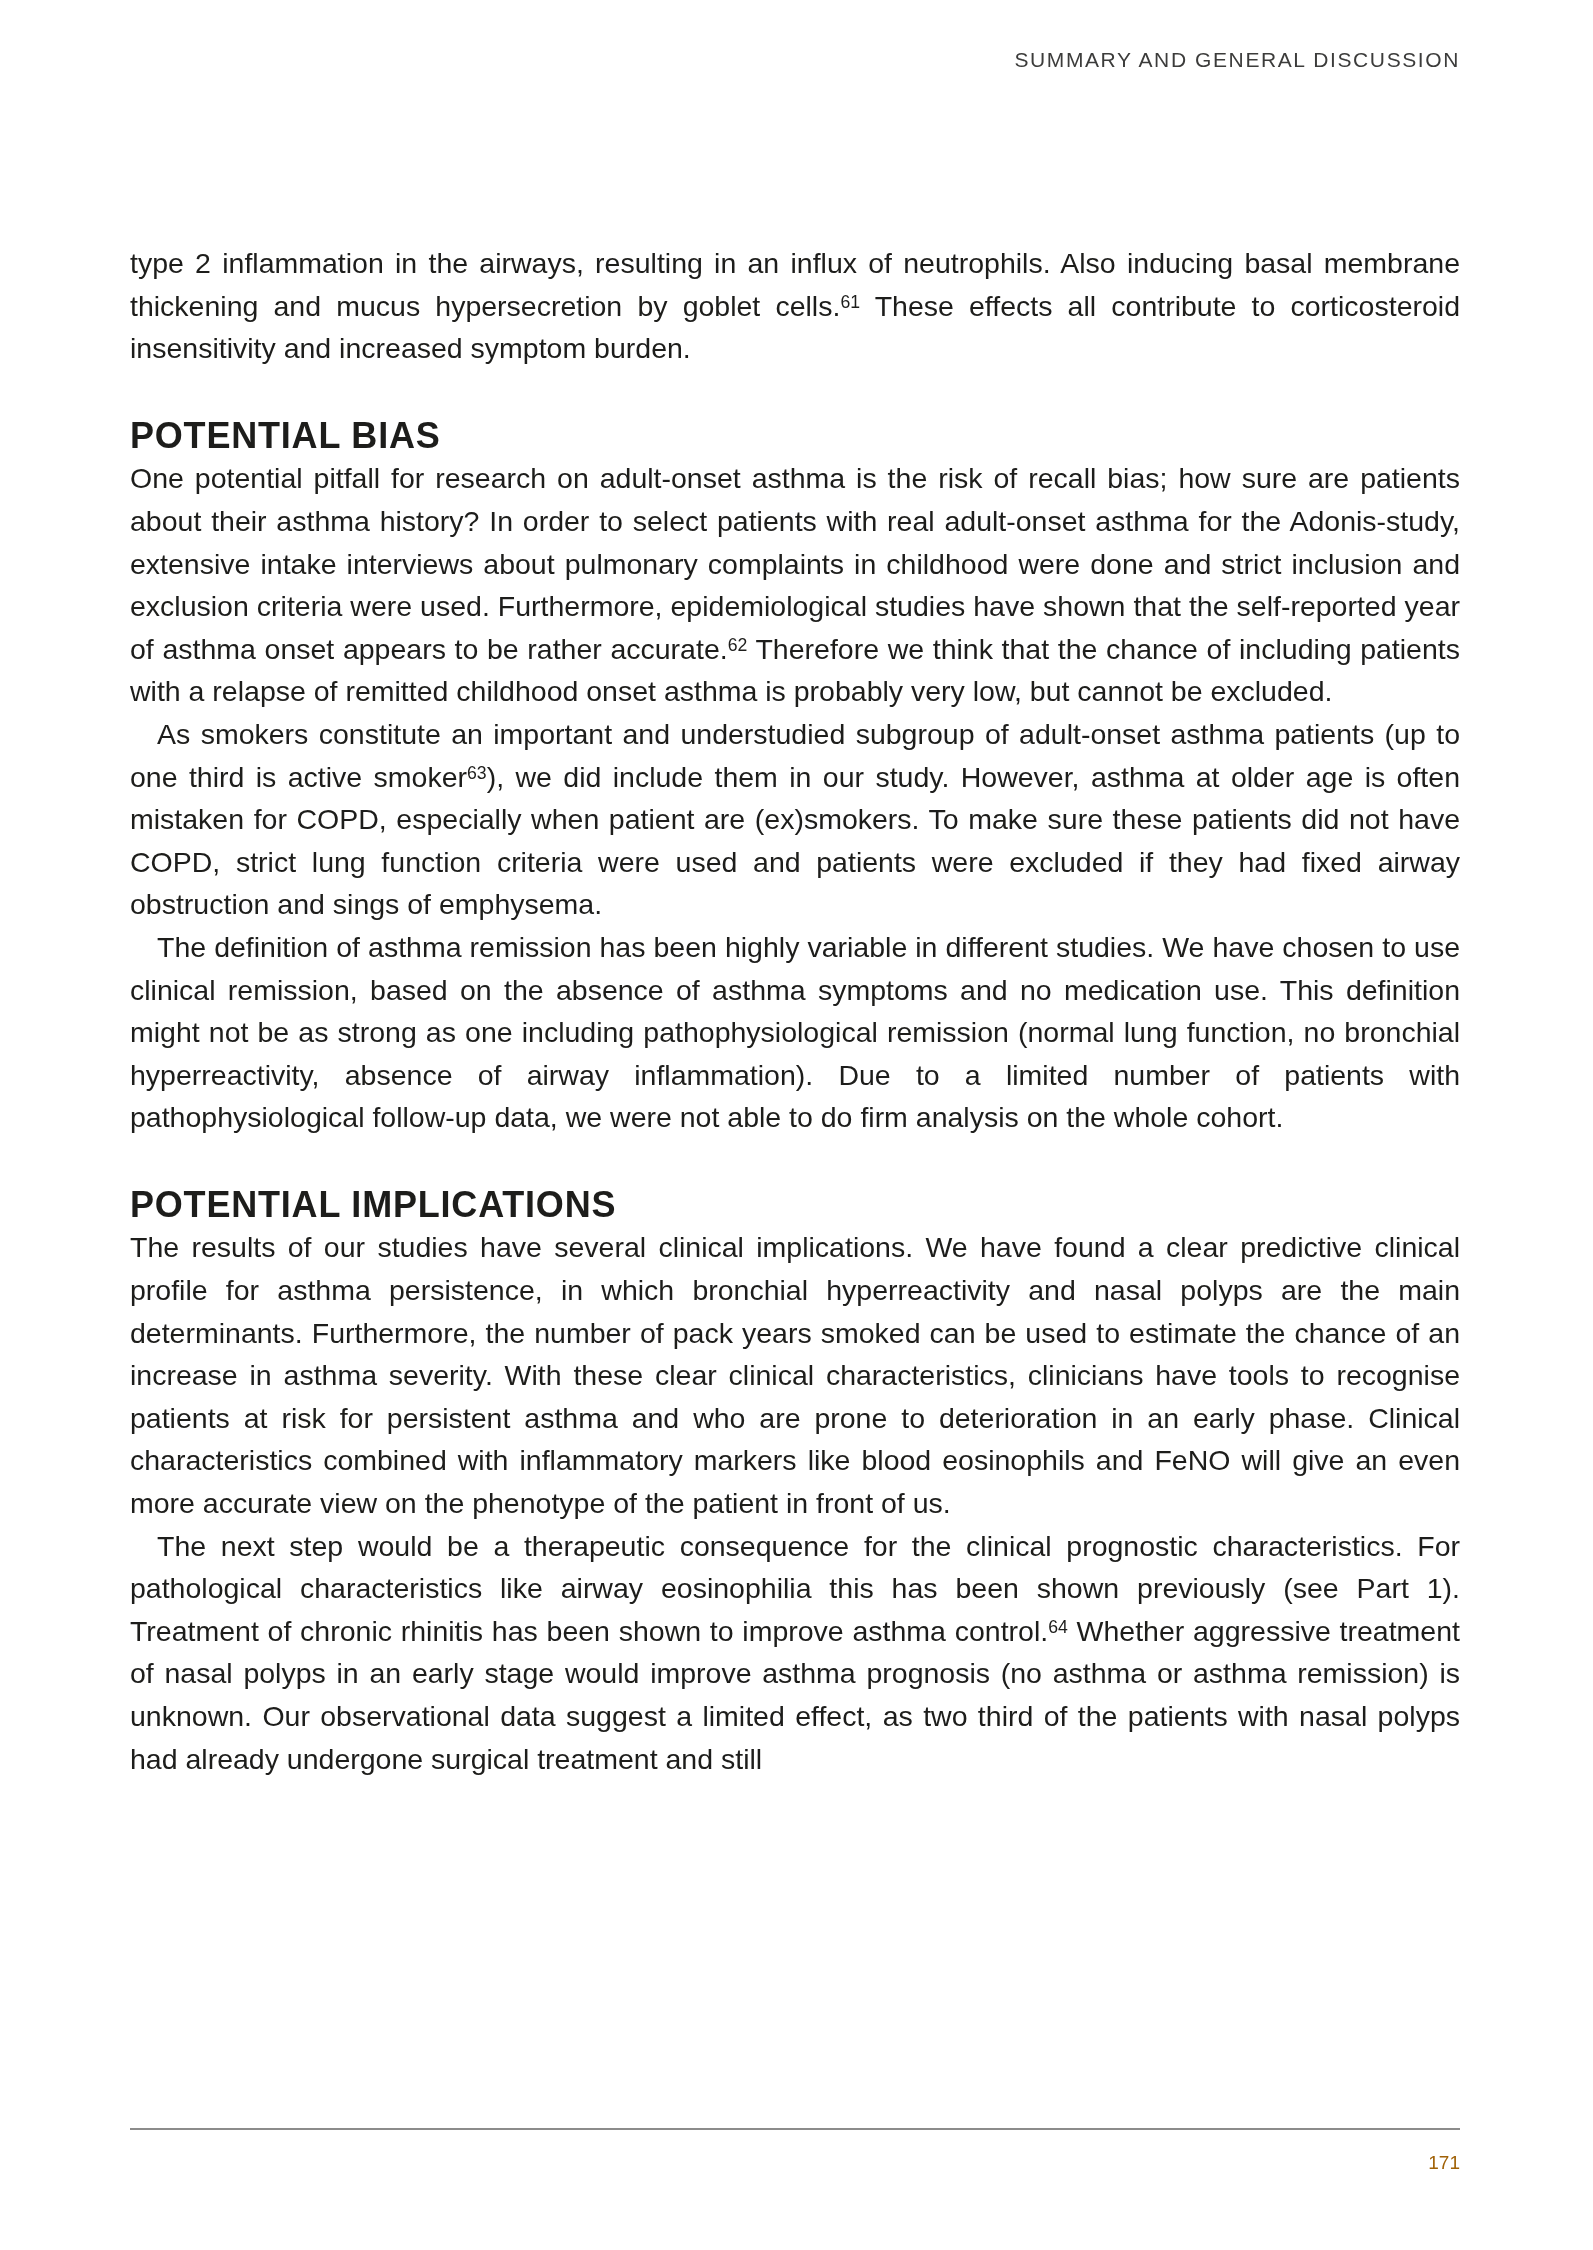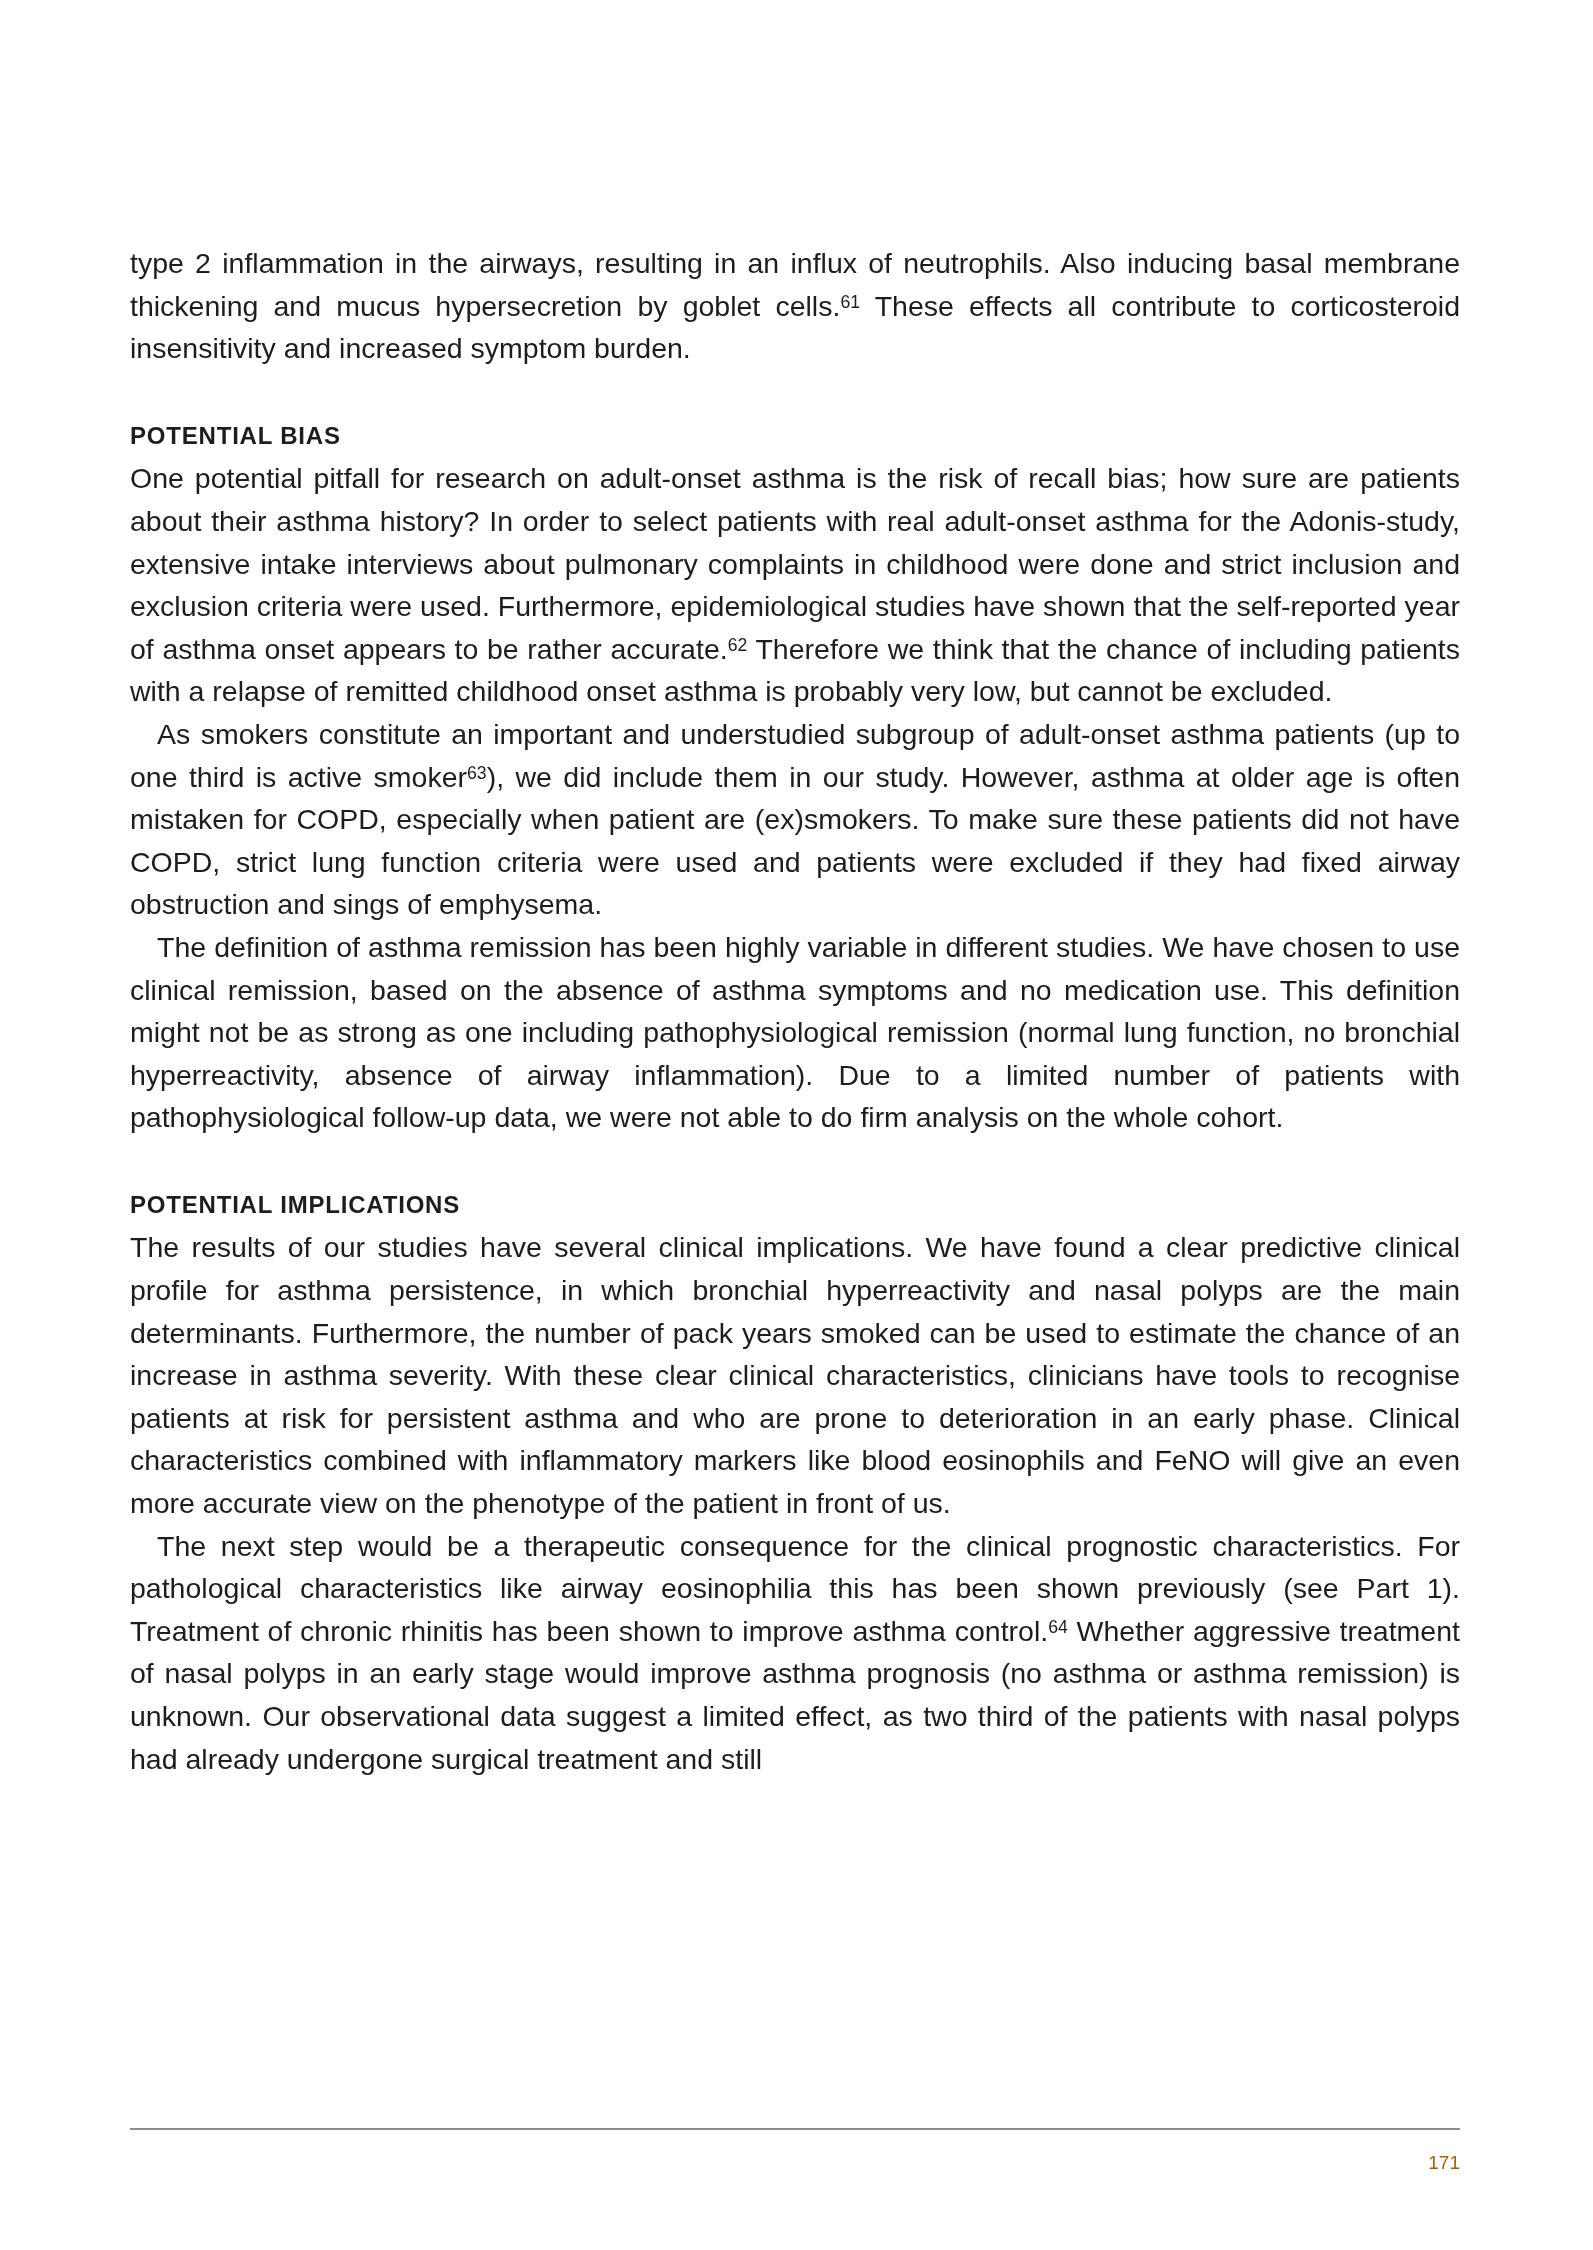--- a/index.html
+++ b/index.html
@@ -34,21 +34,21 @@
     margin-top: 48px;
   }
   .para {
     font-size: 28.5px;
     line-height: 42.6px;
     text-align: justify;
     color: #1d1d1b;
   }
   .para.indent { text-indent: 27px; }
   .heading {
-    font-size: 24px;
+    font-size: 36px;
     line-height: 42.6px;
     font-weight: 700;
     letter-spacing: 0.8px;
     color: #1d1d1b;
     margin-top: 45px;
   }
   .sup {
     font-size: 0.62em;
     line-height: 0;
     position: relative;
@@ -71,20 +71,21 @@
     text-align: right;
     font-size: 19px;
     color: #a16207;
   }
 </style>
 </head>
 <body>
 
 <div class="page">
 
+  <div class="running-head">SUMMARY AND GENERAL DISCUSSION</div>
 
   <main class="content">
 
     <p class="para"><span>type 2 inflammation in the airways, resulting in an influx of neutrophils. Also inducing basal membrane thickening and mucus hypersecretion by goblet cells.</span><span class="sup">61</span><span> These effects all contribute to corticosteroid insensitivity and increased symptom burden.</span></p>
 
     <h2 class="heading">POTENTIAL BIAS</h2>
 
     <p class="para"><span>One potential pitfall for research on adult-onset asthma is the risk of recall bias; how sure are patients about their asthma history? In order to select patients with real adult-onset asthma for the Adonis-study, extensive intake interviews about pulmonary complaints in childhood were done and strict inclusion and exclusion criteria were used. Furthermore, epidemiological studies have shown that the self-reported year of asthma onset appears to be rather accurate.</span><span class="sup">62</span><span> Therefore we think that the chance of including patients with a relapse of remitted childhood onset asthma is probably very low, but cannot be excluded.</span></p>
 
     <p class="para indent"><span>As smokers constitute an important and understudied subgroup of adult-onset asthma patients (up to one third is active smoker</span><span class="sup">63</span><span>), we did include them in our study. However, asthma at older age is often mistaken for COPD, especially when patient are (ex)smokers. To make sure these patients did not have COPD, strict lung function criteria were used and patients were excluded if they had fixed airway obstruction and sings of emphysema.</span></p>

